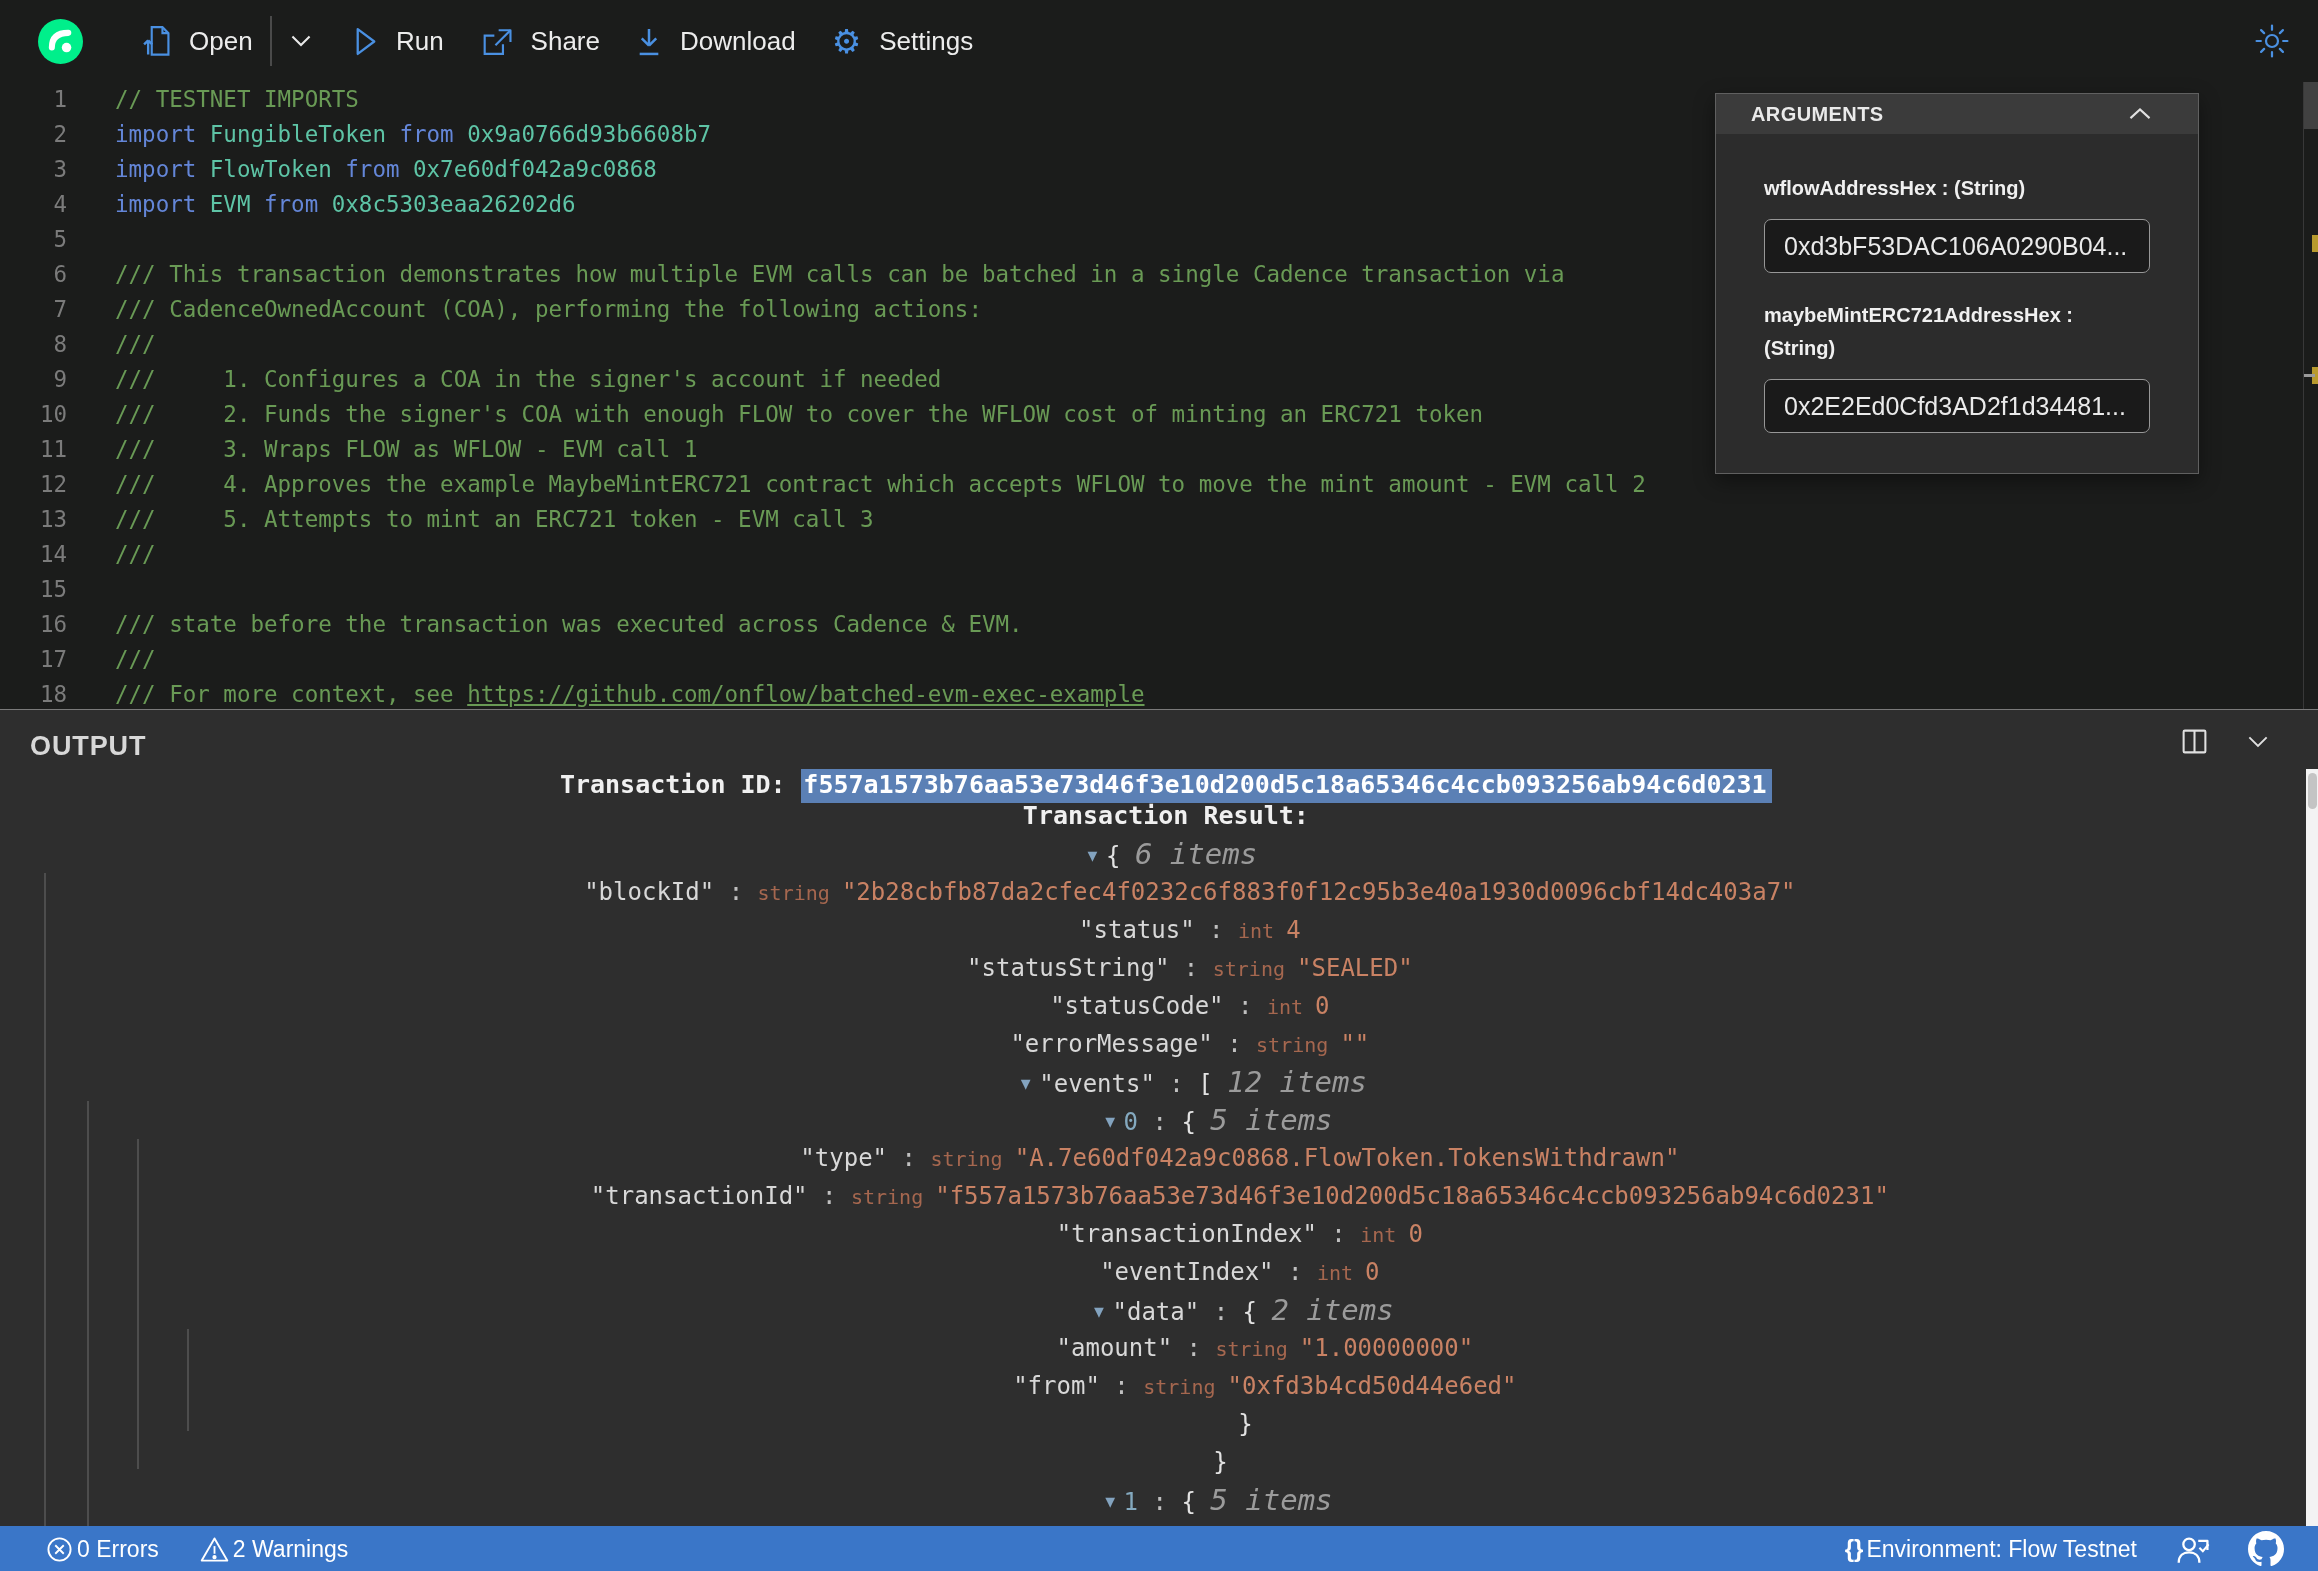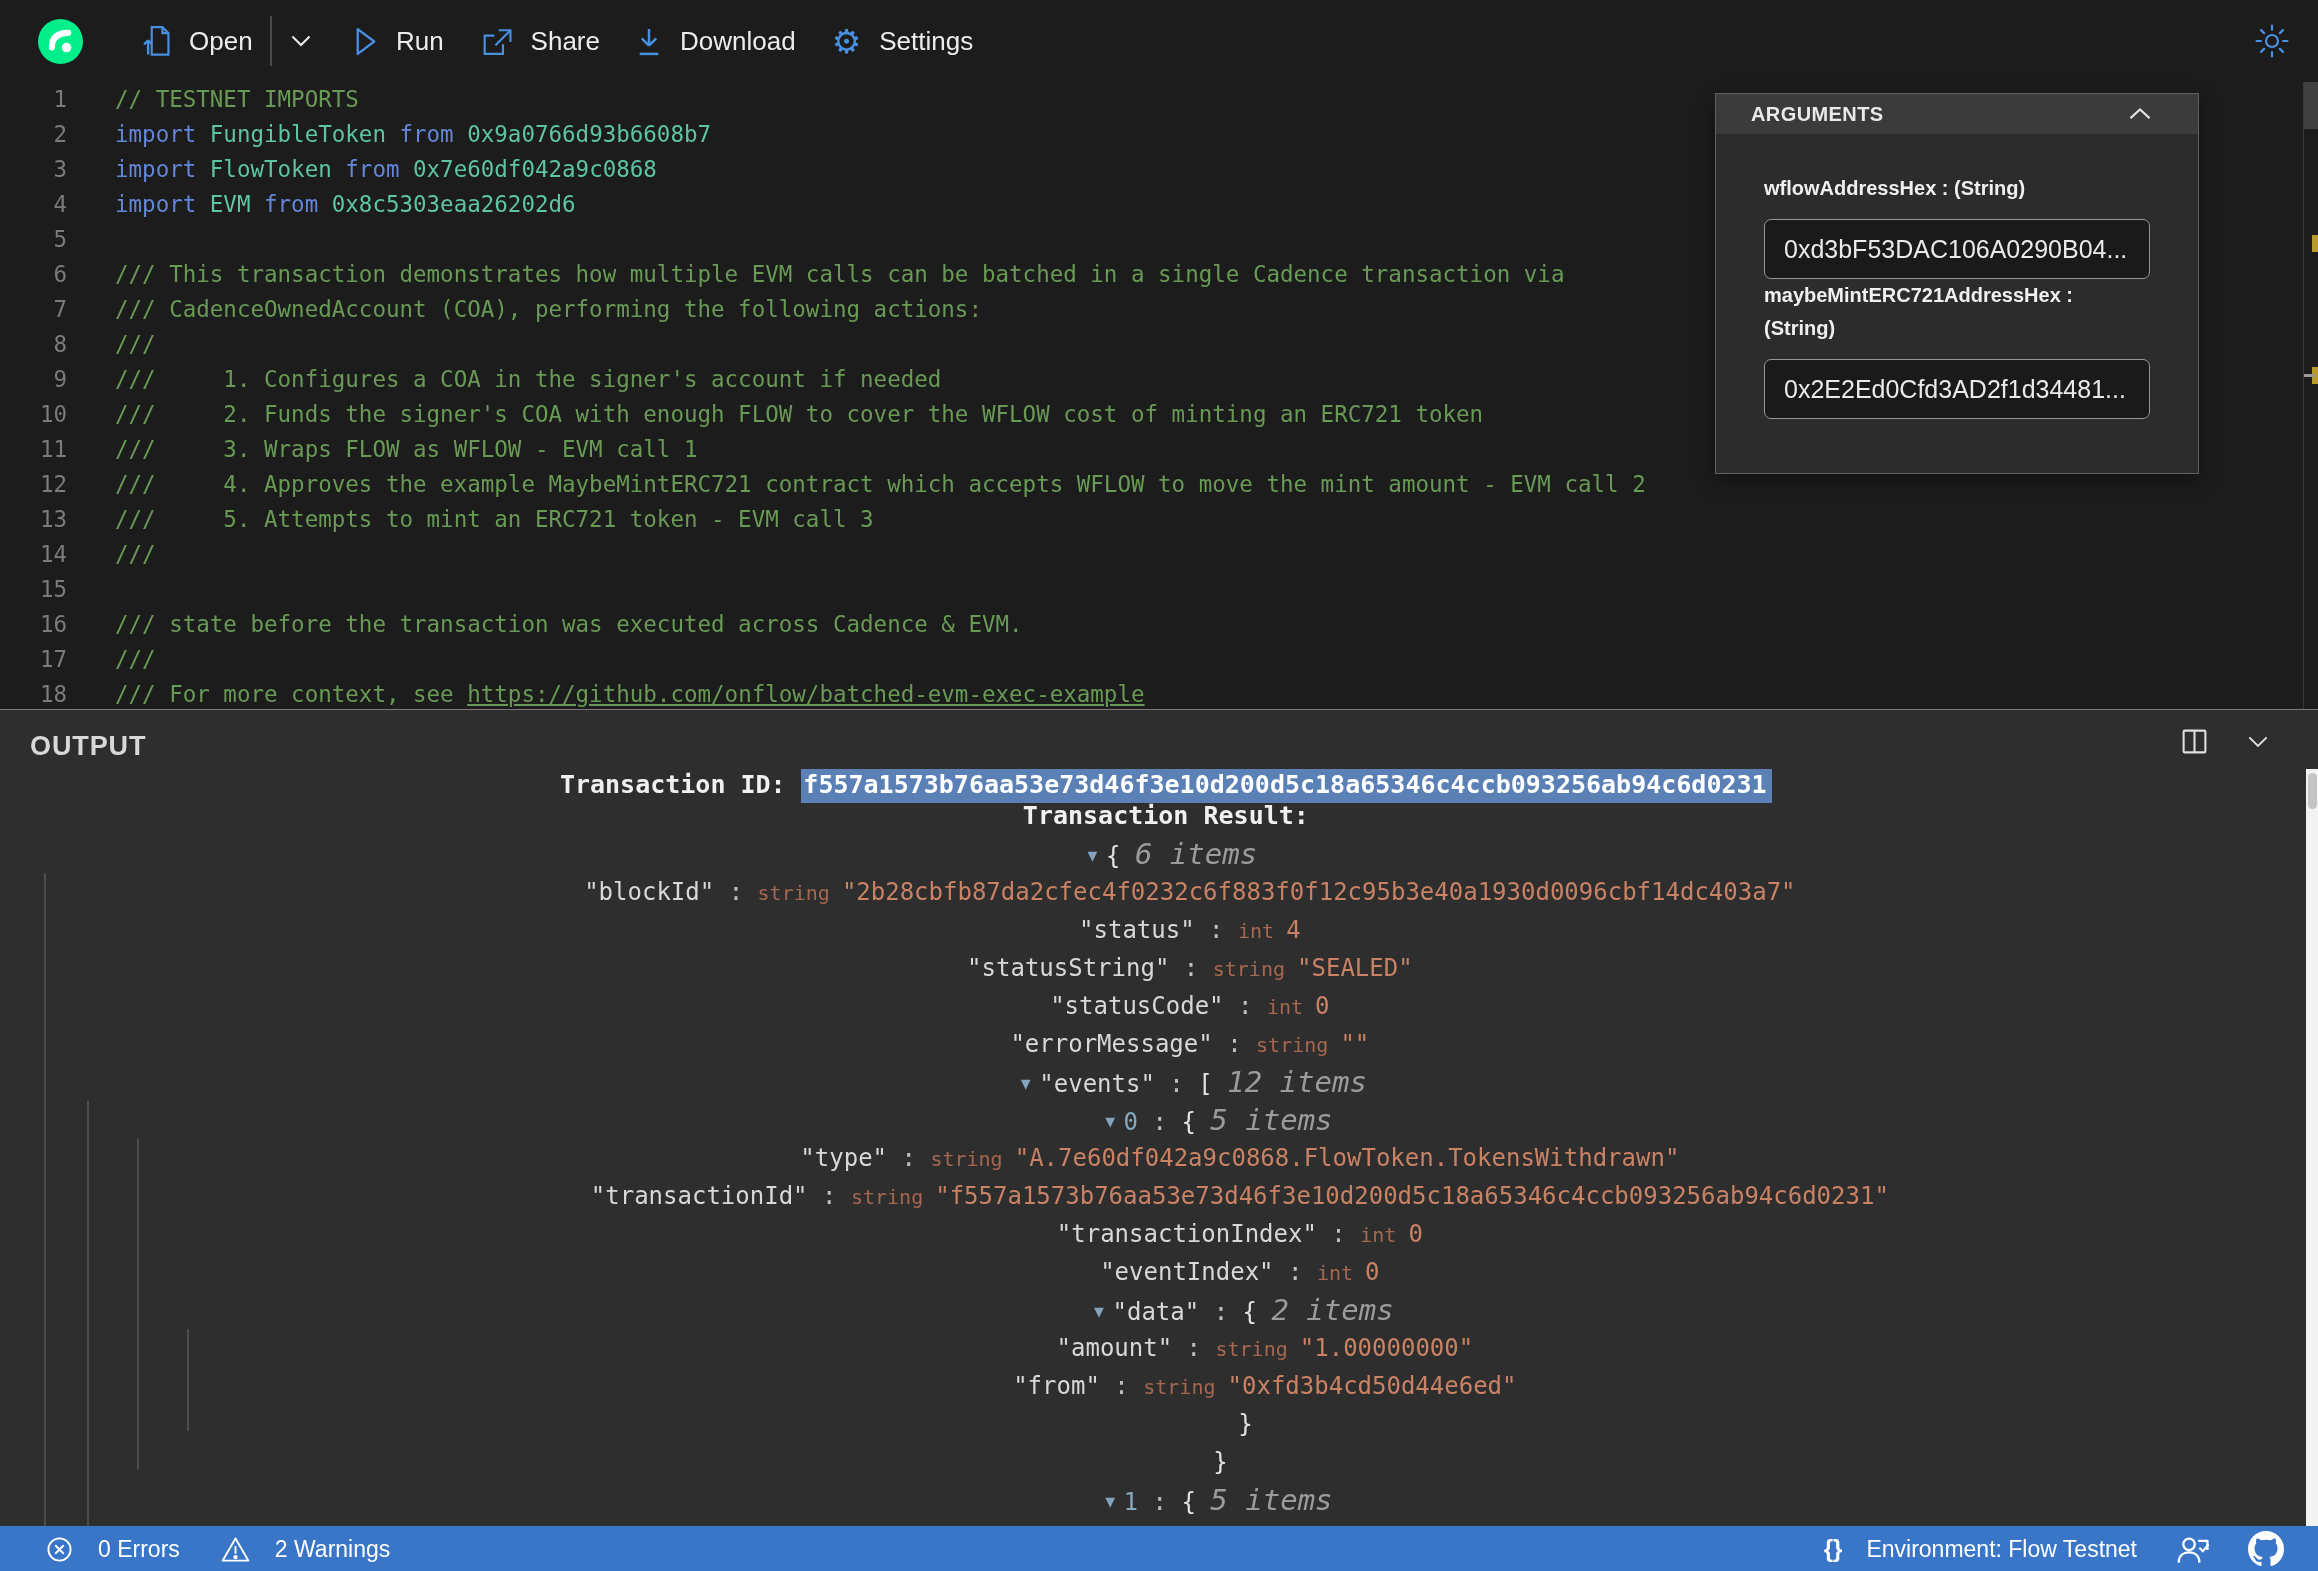--- a/index.html
+++ b/index.html
@@ -38,23 +38,23 @@
 
   
   .args { position:absolute; left:1715px; top:93px; width:484px; height:381px;
           background:#2c2c2c; border:0.9px solid #606060; box-shadow:0 7px 19px rgba(0,0,0,.4); }
   .args-header { height:40px; background:#3b3b3b; display:flex; align-items:center;
                  justify-content:space-between; padding:0 45px 0 35px; }
   .args-title { font-size:20px; font-weight:bold; letter-spacing:0.4px; color:#eaeaea; }
   .args-body { padding:38px 48px 0 48px; }
   .arg-label { font-size:20px; font-weight:700; color:#f0f0f0; line-height:33px;
                margin-bottom:14px; max-width:384px; }
-  .arg-input { width:100%; height:60px; background:#1a1a1a; border:1.7px solid #979797;
+  .arg-input { width:100%; height:54px; background:#1a1a1a; border:1.7px solid #979797;
                border-radius:7px; color:#eaeaea; font-size:25px;
-               font-family:"Liberation Sans", sans-serif; padding:0 19px; }
+               font-family:"Liberation Sans", sans-serif; padding:0 19px; margin-bottom:26px; }
 
   
   .output { position:absolute; top:709px; left:0; width:2319px; height:817px;
             background:#2e2e2e; border-top:1.7px solid #7a7a7a; }
   .out-title { position:absolute; left:30px; top:21px; font-size:27px; font-weight:bold;
                letter-spacing:0.9px; color:#d8d8d8; }
   .out-icons { position:absolute; right:48px; top:17.3px; display:flex; gap:36px; align-items:center;
                color:#e0e0e0; }
   .out-body { position:absolute; left:30px; top:59px; right:17.3px; height:758px; overflow:hidden;
               font-family:"DejaVu Sans Mono", monospace;text-align:center; }
@@ -73,21 +73,21 @@
   .p-ix  { color:#84a9bf; }
   .guide { position:absolute; width:1.7px; background:#4d4d4d; }
 
   .out-sb { position:absolute; right:0; top:59px; width:13px; height:758px; background:#f3f3f3; }
   .out-thumb { position:absolute; top:3.5px; left:1.7px; width:9.5px; height:36px;
                background:#c4c4c4; border-radius:5.2px; }
 
   
   .statusbar { position:absolute; left:0; bottom:0; width:2319px; height:46px; background:#3a76c8;
                display:flex; align-items:center; color:#ffffff; font-size:23px; }
-  .sb-item { display:flex; align-items:center; gap:24px; cursor:pointer; }
+  .sb-item { display:flex; align-items:center; gap:3px; cursor:pointer; }
   .sb-left { display:flex; align-items:center; gap:40px; margin-left:45px; }
   .sb-right { margin-left:auto; display:flex; align-items:center; gap:38px; margin-right:35px; }
   .braces { font-weight:bold; font-size:24px; }
   svg { display:block; }
 </style>
 </head>
 <body>
 
 <div class="screen">
 

